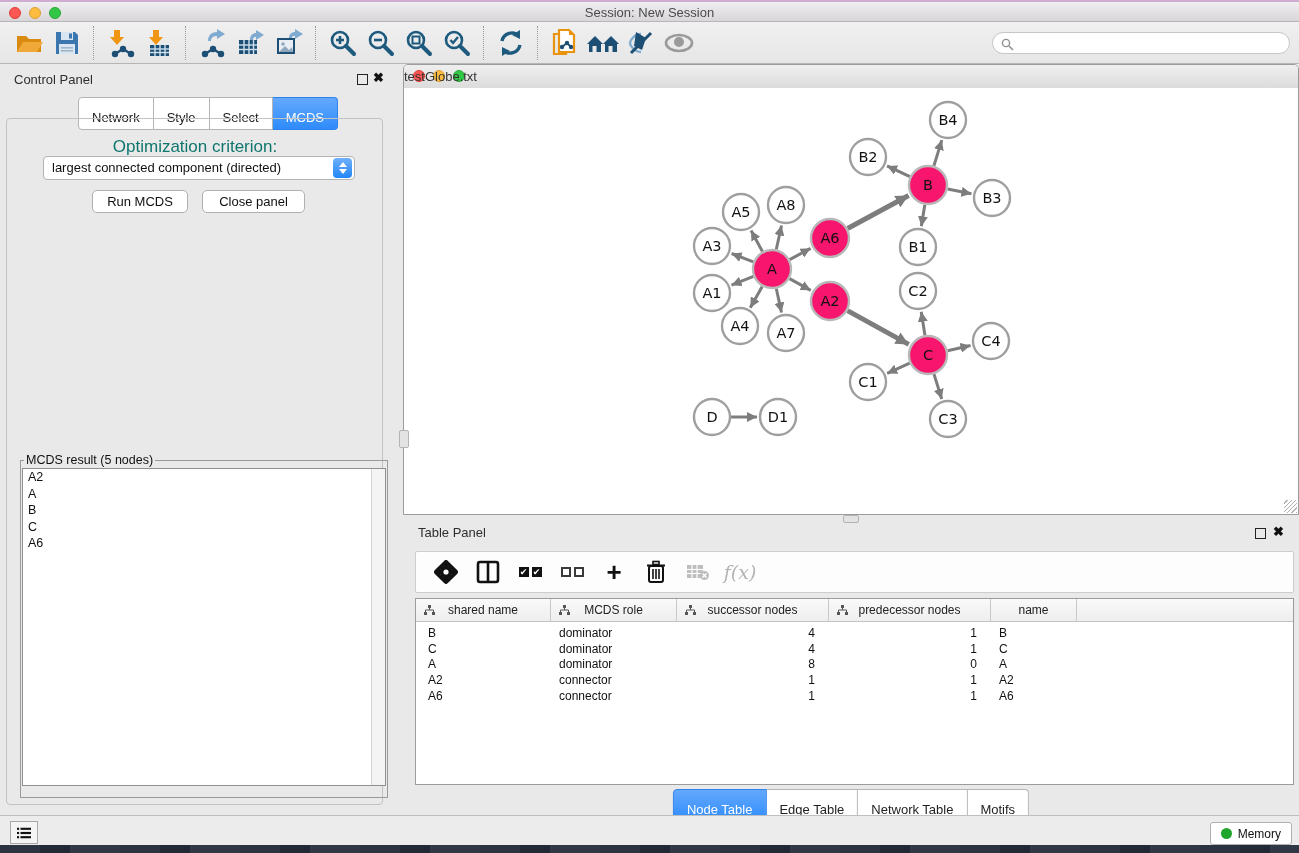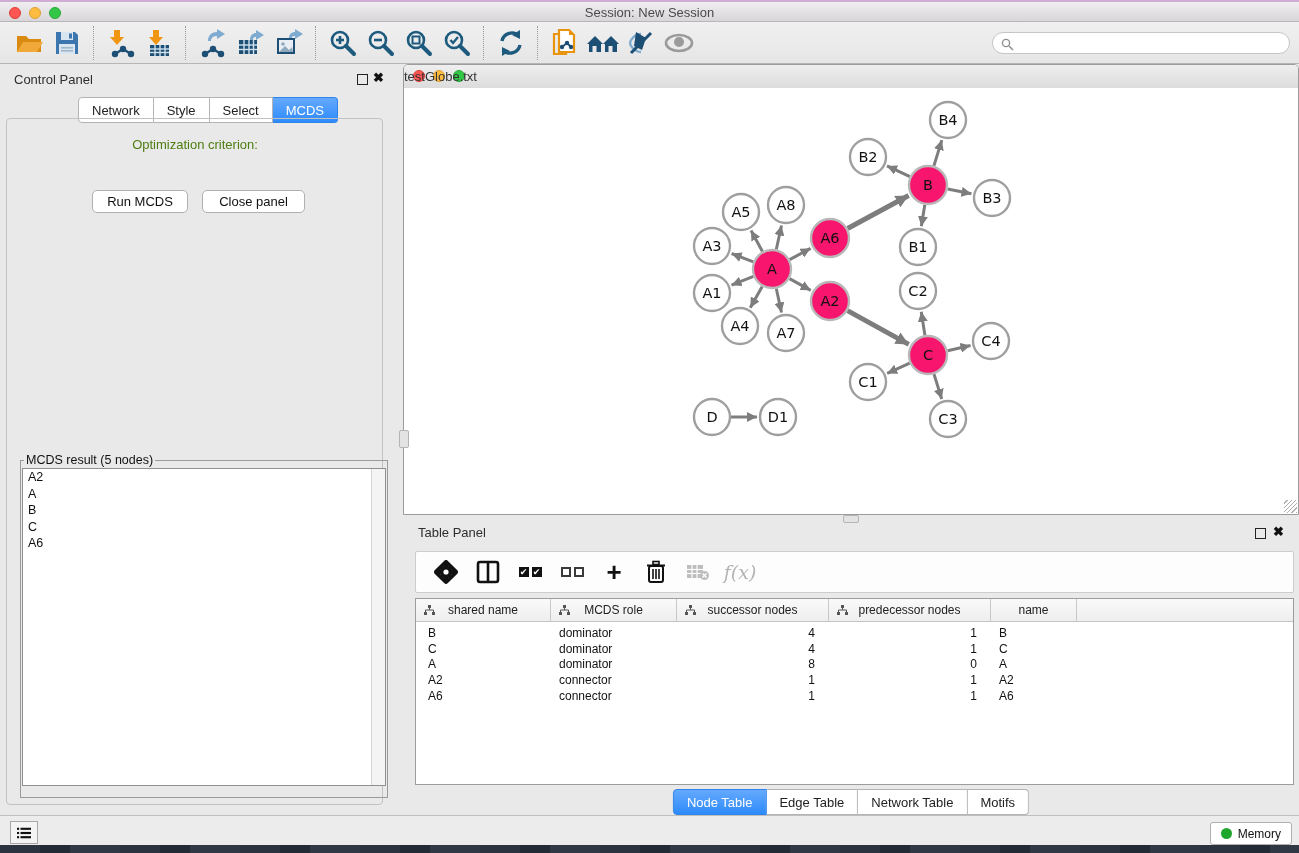--- a/index.html
+++ b/index.html
@@ -32,30 +32,30 @@
   .search-glass{position:absolute;left:9px;top:5px;}
 
   
   .control-panel{position:absolute;left:0;top:64px;width:390px;height:751px;background:#e9e9e9;}
   .panel-head{position:absolute;left:14px;top:8px;font-size:13px;color:#2e2e2e;}
   .panel-float{position:absolute;width:9px;height:9px;border:1.5px solid #222;top:10px;}
   .panel-x{position:absolute;top:6px;font-size:13px;font-weight:bold;color:#111;}
   .cp-float{right:22px;} .cp-x{right:6px;}
 
   .seg{display:flex;}
-  .seg-btn{background:#fff;border:1px solid #b4b4b4;border-left:none;height:26px;
-    font-size:13px;color:#222;padding:4px 13px;font-family:"Liberation Sans",sans-serif;}
+  .seg-btn{background:#fff;border:1px solid #b4b4b4;border-left:none;height:33px;
+    font-size:13px;color:#222;padding:12px 13px;font-family:"Liberation Sans",sans-serif;}
   .seg-btn:first-child{border-left:1px solid #b4b4b4;border-radius:4px 0 0 4px;}
   .seg-btn:last-child{border-radius:0 4px 4px 0;}
   .seg-btn.selected{background:linear-gradient(#64a9fd,#2e8bfb);color:#fff;border-color:#2f83ec;}
   .cp-tabs{position:absolute;left:78px;top:33px;}
 
   .cp-groove{position:absolute;left:6px;top:54px;width:377px;height:687px;
     border:1px solid #c2c2c2;border-radius:4px;box-sizing:border-box;}
-  .opt-label{position:absolute;left:0;width:390px;top:73px;text-align:center;font-size:13px;color:#4d7c0f;}
+  .opt-label{position:absolute;left:0;width:390px;top:73px;text-align:center;font-size:17px;color:#0f766e;}
   .dropdown{position:absolute;left:43px;top:92px;width:312px;height:24px;background:#fff;
     border:1px solid #b3b3b3;border-radius:4px;box-sizing:border-box;font-size:13px;color:#111;
     line-height:22px;padding-left:8px;}
   .dd-stepper{position:absolute;right:2px;top:1px;width:19px;height:20px;border-radius:4px;
     background:linear-gradient(#6fb0fd,#2286f7);}
   .dd-stepper:before{content:"";position:absolute;left:5.5px;top:4px;border-left:4px solid transparent;
     border-right:4px solid transparent;border-bottom:5px solid #fff;}
   .dd-stepper:after{content:"";position:absolute;left:5.5px;bottom:4px;border-left:4px solid transparent;
     border-right:4px solid transparent;border-top:5px solid #fff;}
   .cp-btn{position:absolute;top:126px;height:23px;background:#fff;border:1px solid #b0b0b0;
@@ -310,20 +310,24 @@
     <div class="panel-float cp-float"></div>
     <div class="panel-x cp-x">✖</div>
     <div class="seg cp-tabs" id="cp-tabs">
         <button class="seg-btn">Network</button>
         <button class="seg-btn">Style</button>
         <button class="seg-btn">Select</button>
         <button class="seg-btn selected">MCDS</button>
       </div>
     <div class="cp-groove"></div>
     <div class="opt-label">Optimization criterion:</div>
+    <div class="dropdown">
+      <span>largest connected component (directed)</span>
+      <span class="dd-stepper"></span>
+    </div>
     <button class="cp-btn run-btn">Run MCDS</button>
     <button class="cp-btn closep-btn">Close panel</button>
     <fieldset class="result">
       <legend>MCDS result (5 nodes)</legend>
       <div class="result-list" id="result-list">
         <div class="result-scroll"></div>
       <div class="result-item">A2</div>
           <div class="result-item">A</div>
           <div class="result-item">B</div>
           <div class="result-item">C</div>

